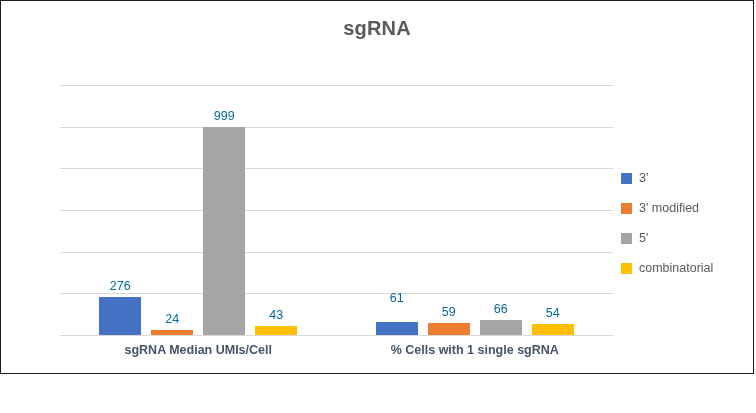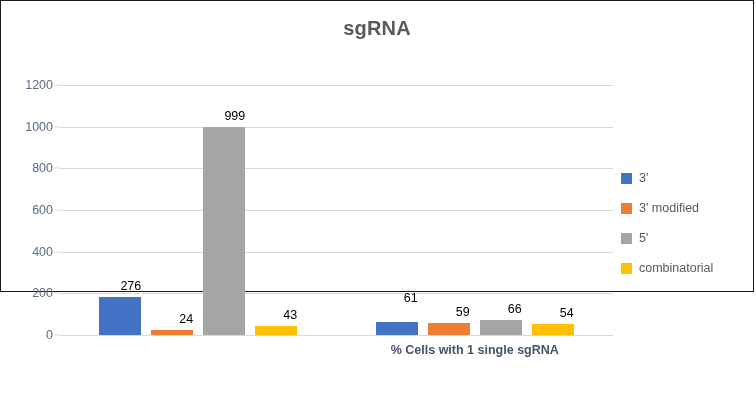--- a/index.html
+++ b/index.html
@@ -4,21 +4,21 @@
 <style>
   html,body{margin:0;padding:0;}
   body{
     width:756px;height:413px;
     background:#ffffff;
     font-family:"Liberation Sans", sans-serif;
     overflow:hidden;
   }
   #frame{
     position:relative;
-    width:754px;height:292px;
+    width:754px;height:374px;
     border:1px solid #1a1a1a;
     background:#ffffff;
     box-sizing:border-box;
   }
 
   
   #chart-title{
     position:absolute;
     left:0; right:0; top:16px;
     text-align:center;
@@ -70,23 +70,23 @@
     transform:translateY(-50%);
   }
 
   
   .bar{
     position:absolute;
     bottom:0;
   }
   .bar-label{
     position:absolute;
-    text-align:right;
+    text-align:center;
     font-size:12.5px;
-    color:#000000;
+    color:#0369a1;
     white-space:nowrap;
   }
 
   
   .catlabel{
     position:absolute;
     top:342px;
     text-align:center;
     font-size:12.5px;
     font-weight:bold;
@@ -116,36 +116,20 @@
     white-space:nowrap;
   }
 </style>
 </head>
 <body>
 
 <div id="frame">
 
   <div id="chart-title">sgRNA</div>
 
-  <div id="yaxis">
-      <div class="ytick" style="top: 0px;">1200</div>
-      <div class="ytickmark" style="top: 0px;"></div>
-      <div class="ytick" style="top: 41.6667px;">1000</div>
-      <div class="ytickmark" style="top: 41.6667px;"></div>
-      <div class="ytick" style="top: 83.3333px;">800</div>
-      <div class="ytickmark" style="top: 83.3333px;"></div>
-      <div class="ytick" style="top: 125px;">600</div>
-      <div class="ytickmark" style="top: 125px;"></div>
-      <div class="ytick" style="top: 166.667px;">400</div>
-      <div class="ytickmark" style="top: 166.667px;"></div>
-      <div class="ytick" style="top: 208.333px;">200</div>
-      <div class="ytickmark" style="top: 208.333px;"></div>
-      <div class="ytick" style="top: 250px;">0</div>
-      <div class="ytickmark" style="top: 250px;"></div>
-    </div>
 
   <div id="plot">
       <div class="gridline" style="top: 0px;"></div>
       <div class="gridline" style="top: 41.6667px;"></div>
       <div class="gridline" style="top: 83.3333px;"></div>
       <div class="gridline" style="top: 125px;"></div>
       <div class="gridline" style="top: 166.667px;"></div>
       <div class="gridline" style="top: 208.333px;"></div>
       <div class="axis-line" style="top: 250px;"></div>
       <div class="bar" style="left: 39.25px; width: 42px; height: 37.7083px; background: rgb(68, 114, 196);"></div>
@@ -178,14 +162,15 @@
       <div class="legend-row">
         <span class="legend-swatch" style="background: rgb(165, 165, 165);"></span>
         <span class="legend-text">5'</span>
       </div>
       <div class="legend-row">
         <span class="legend-swatch" style="background: rgb(255, 192, 0);"></span>
         <span class="legend-text">combinatorial</span>
       </div>
     </div>
 
+<div class="catlabel" style="left: 59px; width: 276.5px;">sgRNA Median UMIs/Cell</div>
     <div class="catlabel" style="left: 335.5px; width: 276.5px;">% Cells with 1 single sgRNA</div>
   </div>
 
 </body></html>

